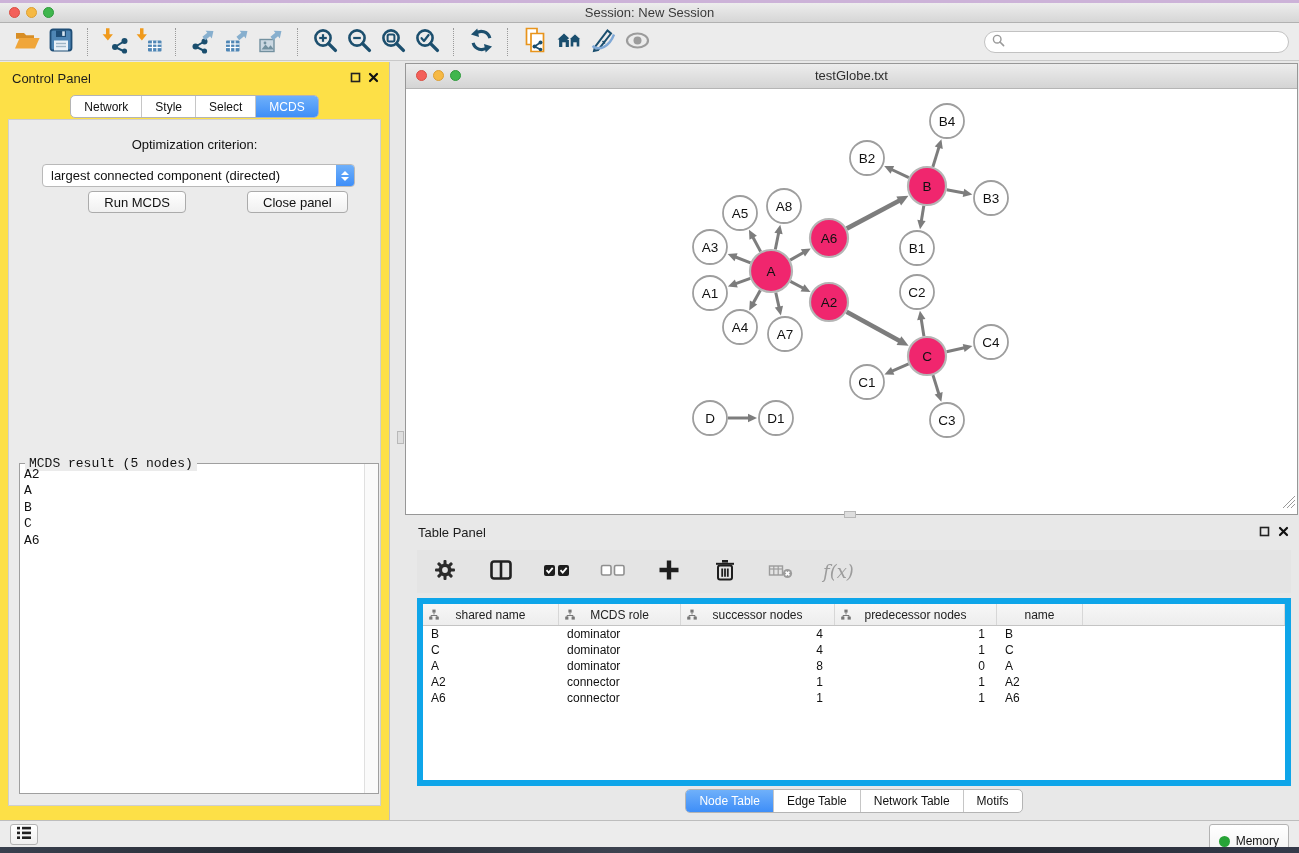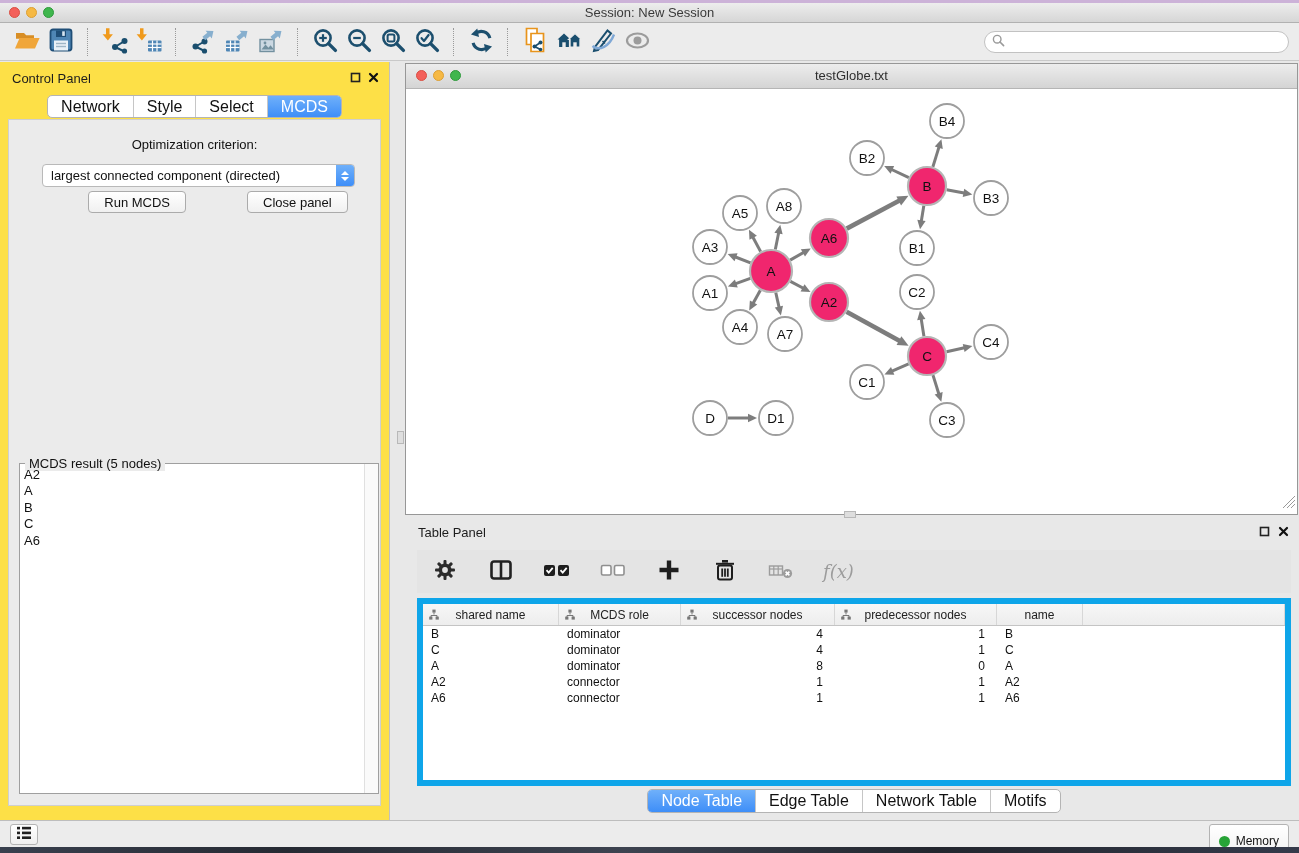--- a/index.html
+++ b/index.html
@@ -35,42 +35,42 @@
   
   .control-panel{position:absolute;left:0;top:62px;width:390px;height:758px;
     background:#fde047;border-right:1px solid #c0c0c0;box-sizing:border-box;}
   .cp-title{position:absolute;left:12px;top:9px;font-size:13px;color:#1d1d1d;}
   .panel-btn{position:absolute;top:10px;width:13px;height:13px;display:flex;
     align-items:center;justify-content:center;background:transparent;border:none;padding:0;}
   .float-btn{right:27px;} .close-btn{right:9px;}
   .seg-wrap{position:absolute;left:0;right:0;top:33px;display:flex;justify-content:center;}
   .seg-group{display:inline-flex;border:1px solid #b4b4b4;border-radius:5px;
     overflow:hidden;background:#fff;height:21px;}
-  .seg{padding:0 13px;font-size:16px;display:flex;align-items:center;color:#111;
+  .seg{padding:0 13px;font-size:12px;display:flex;align-items:center;color:#111;
     border-left:1px solid #c6c6c6;}
   .seg:first-child{border-left:none;}
   .seg.active{background:linear-gradient(#6fb0fa,#3e8ef8);color:#fff;}
   .cp-box{position:absolute;left:8px;right:8px;top:57px;bottom:14px;
     border:1px solid #cfcfcf;background:#ebebeb;}
   .opt-label{position:absolute;left:0;right:0;top:17px;text-align:center;font-size:13px;color:#111;}
   .criterion-select{position:absolute;left:33px;top:36px;width:313px;height:23px;
     background:#fff;border:1px solid #b9b9b9;border-radius:4px;box-sizing:border-box;
     display:flex;align-items:center;font-size:13px;color:#111;margin-top:8px;}
   .criterion-select .val{flex:1;padding-left:8px;white-space:nowrap;overflow:hidden;}
   .stepper{width:18px;height:21px;border-radius:0 3px 3px 0;
     background:linear-gradient(#6fb0fa,#3e8ef8);display:flex;flex-direction:column;
     align-items:center;justify-content:center;gap:2px;}
   .stepper .up{width:0;height:0;border-left:4px solid transparent;border-right:4px solid transparent;border-bottom:4px solid #fff;}
   .stepper .down{width:0;height:0;border-left:4px solid transparent;border-right:4px solid transparent;border-top:4px solid #fff;}
   .btn-row{position:absolute;left:0;right:0;top:71px;display:flex;justify-content:center;gap:14px;}
   .push-btn{height:22px;padding:0 15px;font-size:13px;color:#111;
     font-family:"Liberation Sans",sans-serif;
     background:linear-gradient(#ffffff,#f0f0f0);border:1px solid #ababab;border-radius:4px;margin-left:47px;}
   .groupbox{position:absolute;left:10px;right:1px;top:343px;bottom:11px;
-    border:1px solid #9f9f9f;background:#fff;}
+    border:1px solid #9f9f9f;background:#fff;font-family:Liberation Mono, monospace;}
   .gtitle{position:absolute;top:-8px;left:5px;background:#ebebeb;padding:0 4px;
     font-size:13px;color:#111;}
   .glist{position:absolute;left:0;top:3px;right:14px;bottom:0;overflow:hidden;
     font-size:13px;color:#111;}
   .glist .item{line-height:16.4px;padding-left:4px;}
   .gscroll{position:absolute;right:0;top:0;bottom:0;width:13px;background:#fafafa;
     border-left:1px solid #e0e0e0;}
   
   .net-window{position:absolute;left:405px;top:63px;width:893px;height:452px;
     border:1px solid #979797;background:#fff;box-sizing:border-box;}

